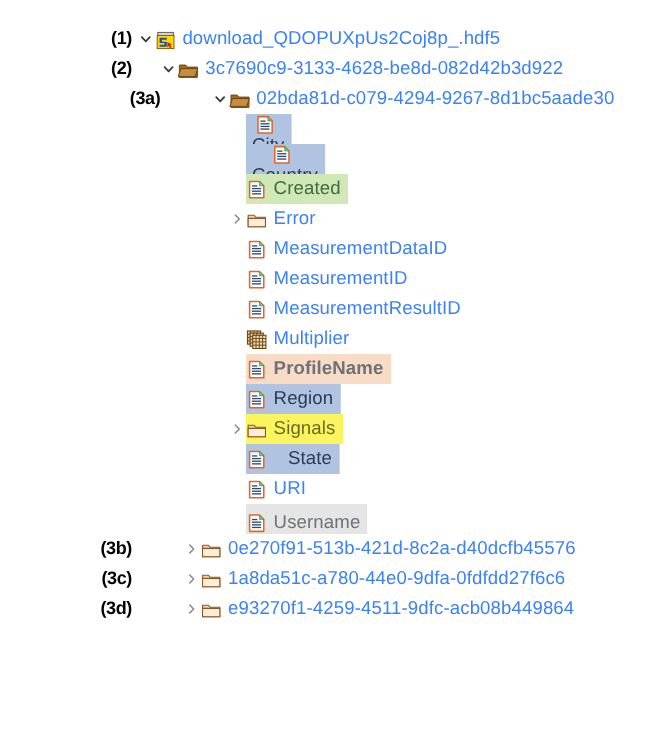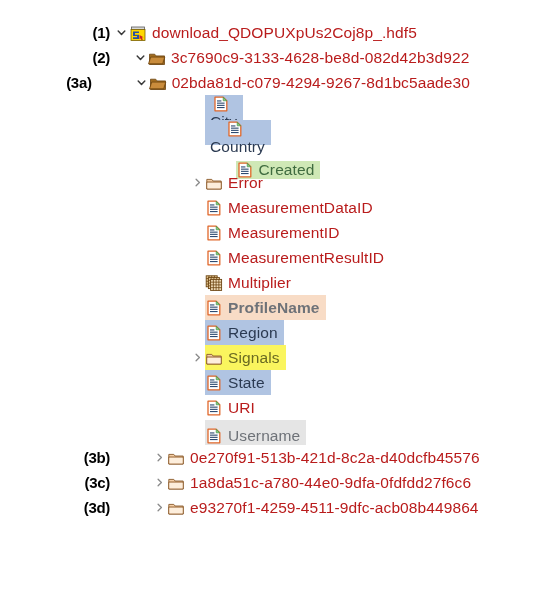--- a/index.html
+++ b/index.html
@@ -47,21 +47,21 @@
   
   .hl {
     display: inline-flex;
     align-items: center;
     height: 25px;
     padding-right: 6px;
   }
 
   .label {
     font-size: 15.5px;
-    color: #b91c1c;
+    color: #3b82f6;
     padding-left: 5px;
     letter-spacing: 0.1px;
   }
   .label.dim { color: #6e7278; }
   .label.green { color: #3f6b3f; }
   .label.olive { color: #6a6a22; }
   .label.blue { color: #2b3a52; }
 
   
   .twisty {
@@ -126,21 +126,21 @@
         <span class="icon">
           <svg width="18" height="18" viewBox="0 0 18 18">
             <path d="M1.5 5.2 h5.2 l1.4 1.7 h8.4 v8.6 h-15 z" fill="#a06b1e" stroke="#6d4512" stroke-width="0.8" stroke-linejoin="round"></path>
             <path d="M2.6 8.1 h14.2 l-2.1 6.8 h-14.2 z" fill="#b07828" stroke="#6d4512" stroke-width="0.8" stroke-linejoin="round"></path>
             <path d="M3.2 8.8 h12.6 l-1.7 5.3 h-12.6 z" fill="#c98c3c"></path>
           </svg>
         </span>
         <span class="label ">3c7690c9-3133-4628-be8d-082d42b3d922</span>
       </span>
     </div>
-    <div class="row" style="position:absolute; left:0; top:70px; width:476px;">
+    <div class="row" style="position:absolute; left:0; top:70px; width:476px;padding-left:42px;">
       <div class="callout" style="width:110px;">(3a)</div>
       <span class="ind" style="width:38px;"></span>
       <span class="twisty">
         <svg width="11" height="11" viewBox="0 0 11 11">
           <path d="M2.2 4 L5.5 7.4 L8.8 4" fill="none" stroke="#3a3a3a" stroke-width="1.5" stroke-linecap="round" stroke-linejoin="round"></path>
         </svg>
       </span>
       <span class="hl" style="background:transparent;">
         <span class="icon">
           <svg width="18" height="18" viewBox="0 0 18 18">
@@ -185,21 +185,21 @@
             <path d="M11.2 2.2 l3.6 3.6 h-3.6 z" fill="#7ec87e" stroke="#4e9a4e" stroke-width="0.7" stroke-linejoin="round"></path>
             <rect x="5" y="5.4" width="4.4" height="1.1" fill="#2d4a70"></rect>
             <rect x="5" y="7.6" width="7.6" height="1.1" fill="#2d4a70"></rect>
             <rect x="5" y="9.8" width="7.6" height="1.1" fill="#2d4a70"></rect>
             <rect x="5" y="12.0" width="7.6" height="1.1" fill="#2d4a70"></rect>
           </svg>
         </span>
         <span class="label blue">Country</span>
       </span>
     </div>
-    <div class="row" style="position:absolute; left:0; top:145px; width:556px;flex-direction:column;">
+    <div class="row" style="position:absolute; left:0; top:145px; width:556px;">
       <div class="callout" style="width:110px;"></div>
       <span class="ind" style="width:76px;"></span>
       <span class="twisty spacer">
         <svg width="11" height="11" viewBox="0 0 11 11"></svg>
       </span>
       <span class="hl" style="background:#cfe8b6;">
         <span class="icon">
           <svg width="18" height="18" viewBox="0 0 18 18">
             <path d="M3 2.2 h8.2 l3.6 3.6 v10 h-11.8 z" fill="#ffffff" stroke="#e0672a" stroke-width="1.3" stroke-linejoin="round"></path>
             <path d="M11.2 2.2 l3.6 3.6 h-3.6 z" fill="#7ec87e" stroke="#4e9a4e" stroke-width="0.7" stroke-linejoin="round"></path>
@@ -384,21 +384,21 @@
         </span>
         <span class="label olive">Signals</span>
       </span>
     </div>
     <div class="row" style="position:absolute; left:0; top:370px; width:556px;">
       <div class="callout" style="width:110px;"></div>
       <span class="ind" style="width:76px;"></span>
       <span class="twisty spacer">
         <svg width="11" height="11" viewBox="0 0 11 11"></svg>
       </span>
-      <span class="hl" style="background:#b0c4e2;">
+      <span class="hl" style="background:#b0c4e2;gap:12px;">
         <span class="icon">
           <svg width="18" height="18" viewBox="0 0 18 18">
             <path d="M3 2.2 h8.2 l3.6 3.6 v10 h-11.8 z" fill="#ffffff" stroke="#e0672a" stroke-width="1.3" stroke-linejoin="round"></path>
             <path d="M11.2 2.2 l3.6 3.6 h-3.6 z" fill="#7ec87e" stroke="#4e9a4e" stroke-width="0.7" stroke-linejoin="round"></path>
             <rect x="5" y="5.4" width="4.4" height="1.1" fill="#2d4a70"></rect>
             <rect x="5" y="7.6" width="7.6" height="1.1" fill="#2d4a70"></rect>
             <rect x="5" y="9.8" width="7.6" height="1.1" fill="#2d4a70"></rect>
             <rect x="5" y="12.0" width="7.6" height="1.1" fill="#2d4a70"></rect>
           </svg>
         </span>

